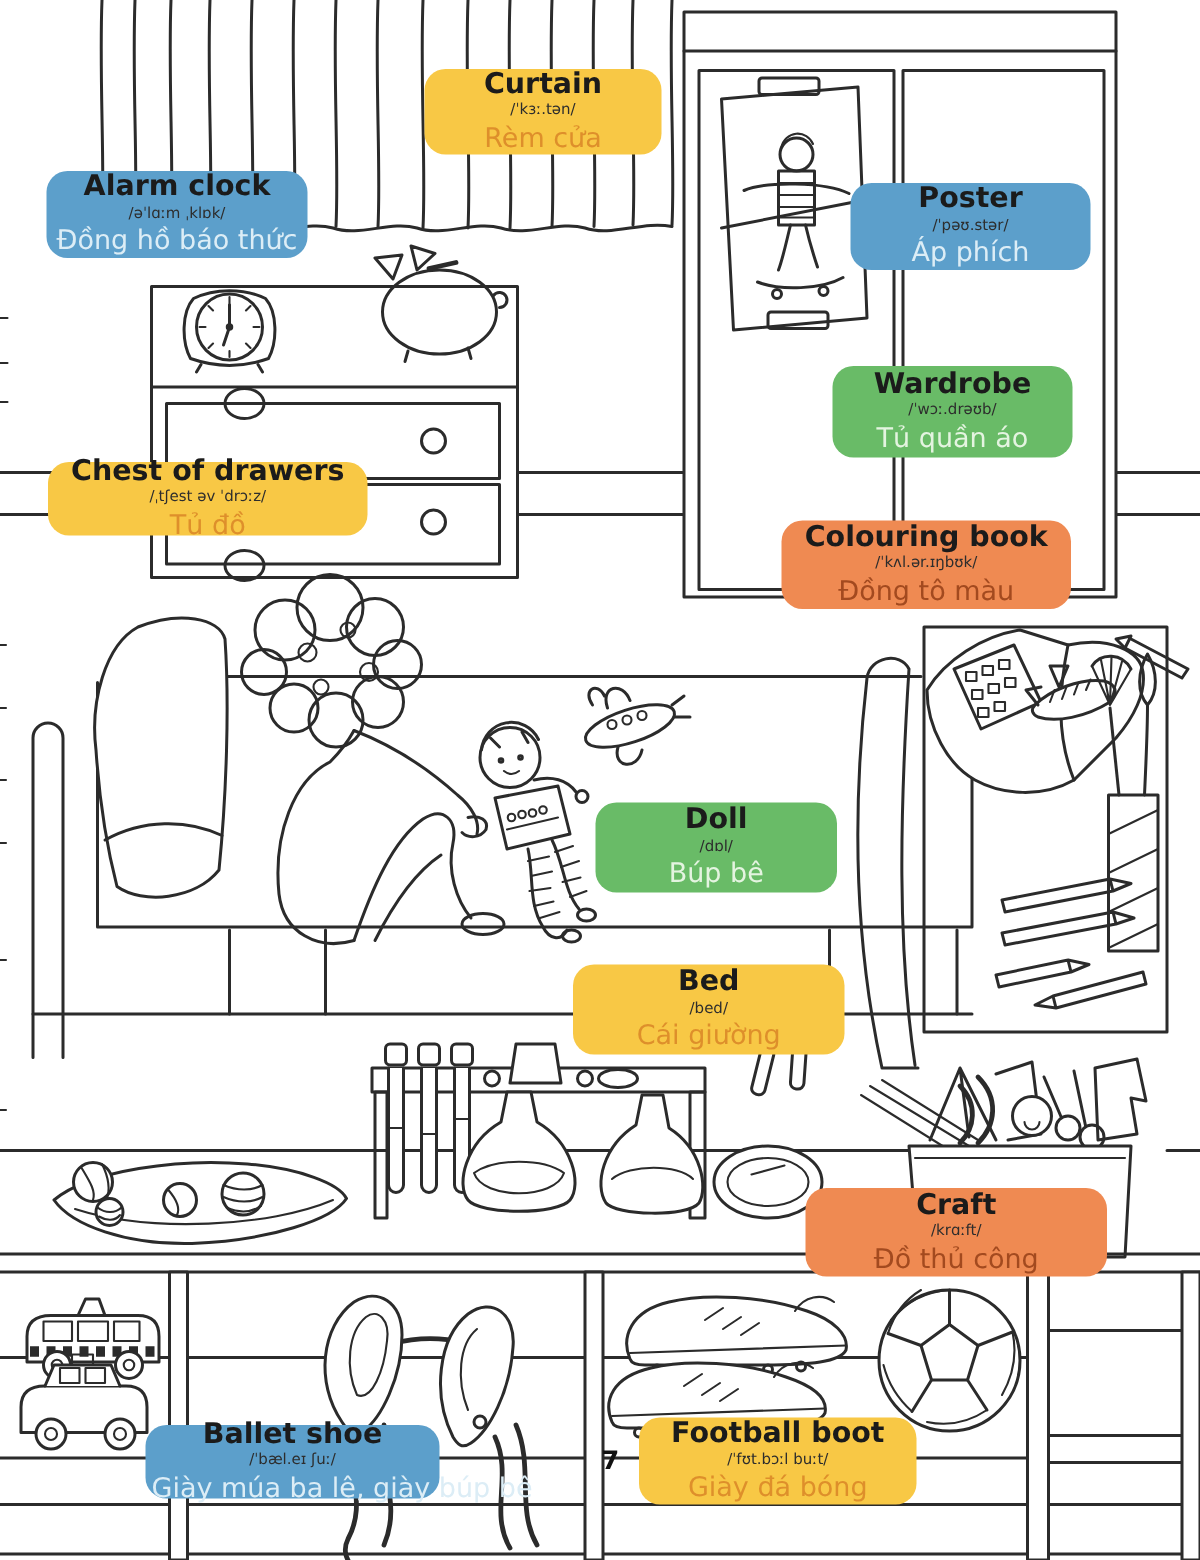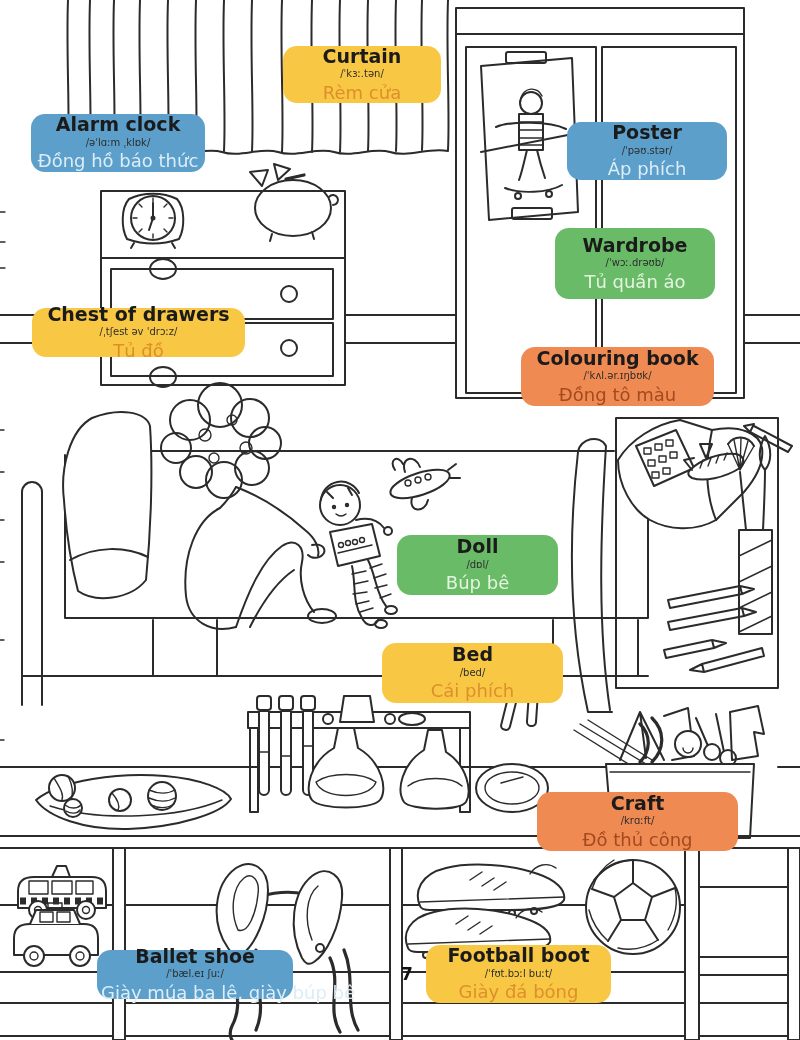--- a/index.html
+++ b/index.html
@@ -354,21 +354,21 @@
   <div class="ipa">/əˈlɑːm ˌklɒk/</div>
   <div class="viet">Đồng hồ báo thức</div>
 </div>
 
 <div class="label c-blue" style="left:567px;top:122px;width:160px;height:58px">
   <div class="word">Poster</div>
   <div class="ipa">/ˈpəʊ.stər/</div>
   <div class="viet">Áp phích</div>
 </div>
 
-<div class="label c-green" style="left:555px;top:228px;width:160px;height:71px">
+<div class="label c-green" style="left:555px;top:244px;width:160px;height:61px">
   <div class="word">Wardrobe</div>
   <div class="ipa">/ˈwɔː.drəʊb/</div>
   <div class="viet">Tủ quần áo</div>
 </div>
 
 <div class="label c-yellow" style="left:32px;top:308px;width:213px;height:49px">
   <div class="word">Chest of drawers</div>
   <div class="ipa">/ˌtʃest əv ˈdrɔːz/</div>
   <div class="viet">Tủ đồ</div>
 </div>
@@ -381,21 +381,21 @@
 
 <div class="label c-green" style="left:397px;top:535px;width:161px;height:60px">
   <div class="word">Doll</div>
   <div class="ipa">/dɒl/</div>
   <div class="viet">Búp bê</div>
 </div>
 
 <div class="label c-yellow" style="left:382px;top:643px;width:181px;height:60px">
   <div class="word">Bed</div>
   <div class="ipa">/bed/</div>
-  <div class="viet">Cái phích</div>
+  <div class="viet">Cái giường</div>
 </div>
 
 <div class="label c-orange" style="left:537px;top:792px;width:201px;height:59px">
   <div class="word">Craft</div>
   <div class="ipa">/krɑːft/</div>
   <div class="viet">Đồ thủ công</div>
 </div>
 
 <div class="label c-blue" style="left:97px;top:950px;width:196px;height:49px">
   <div class="word">Ballet shoe</div>

